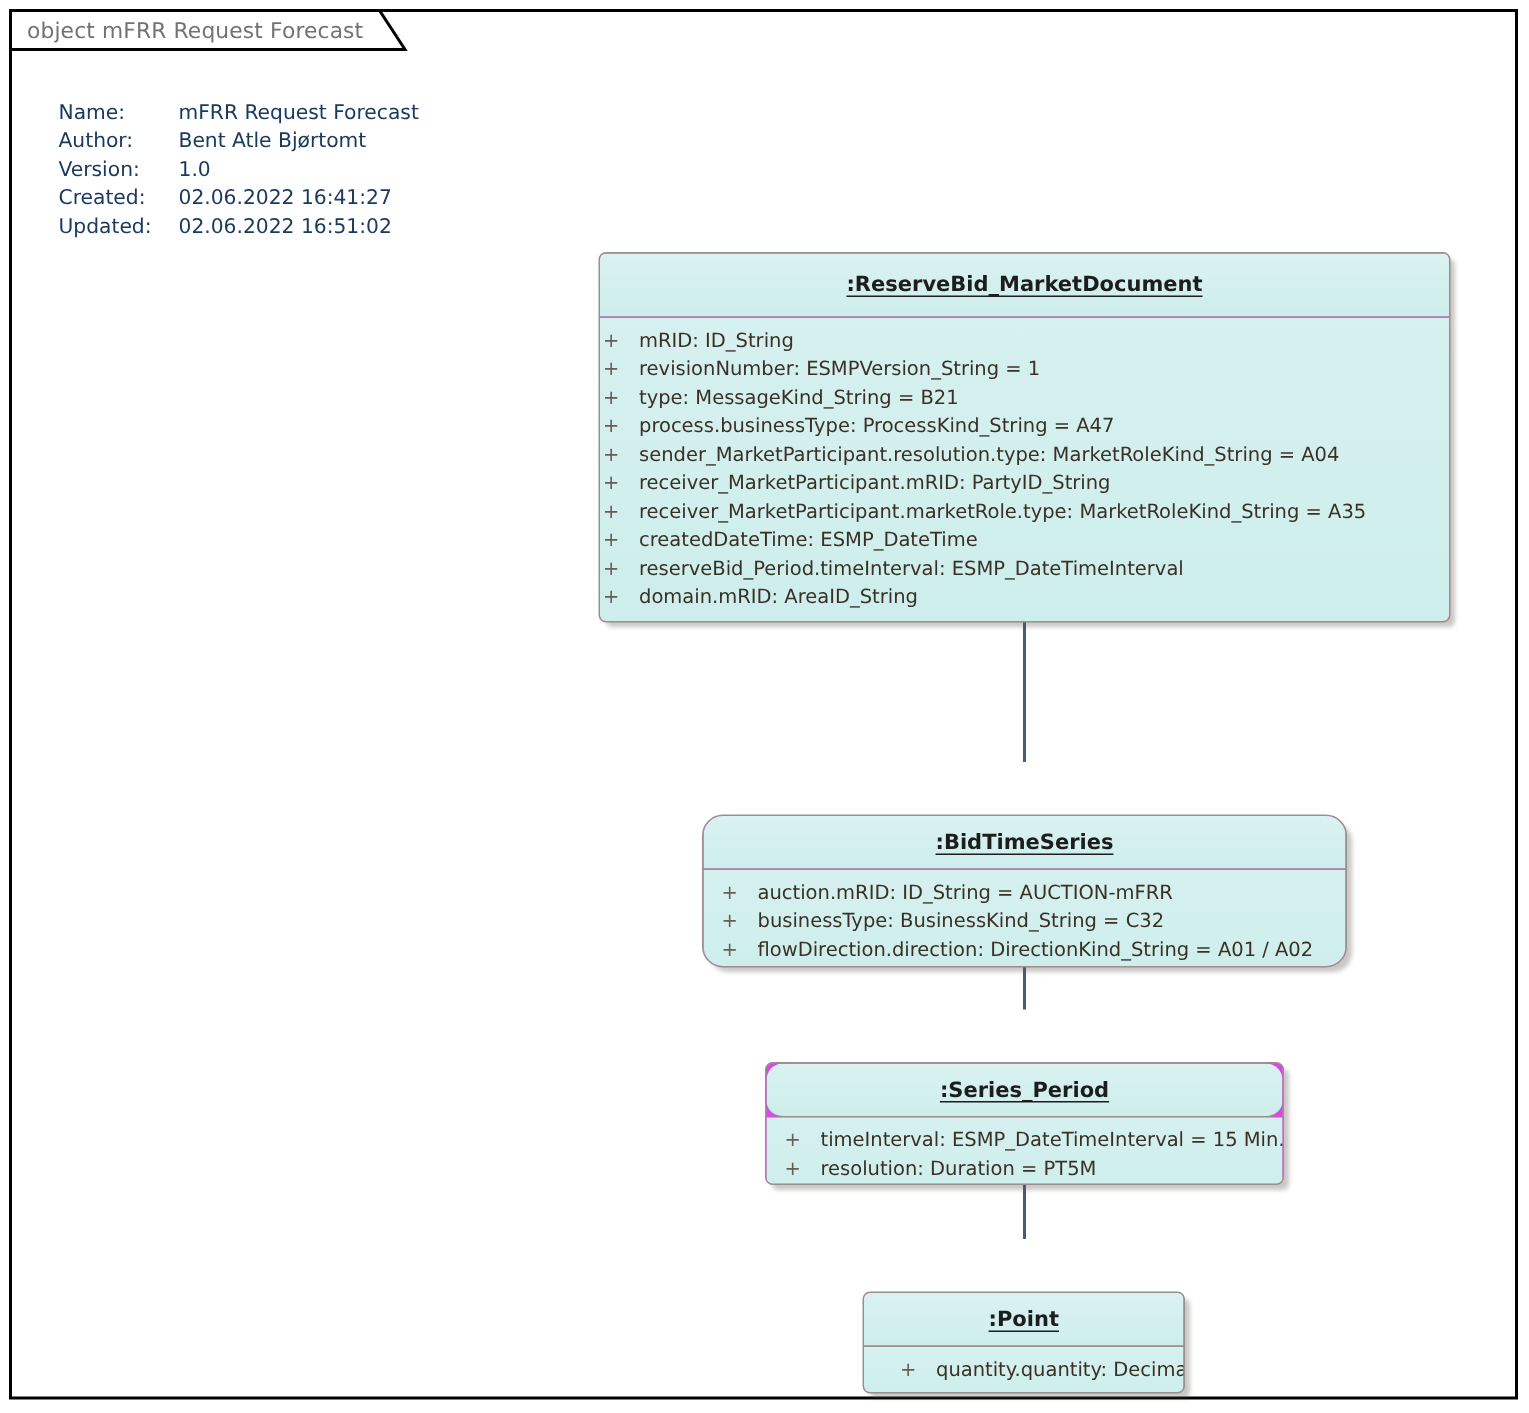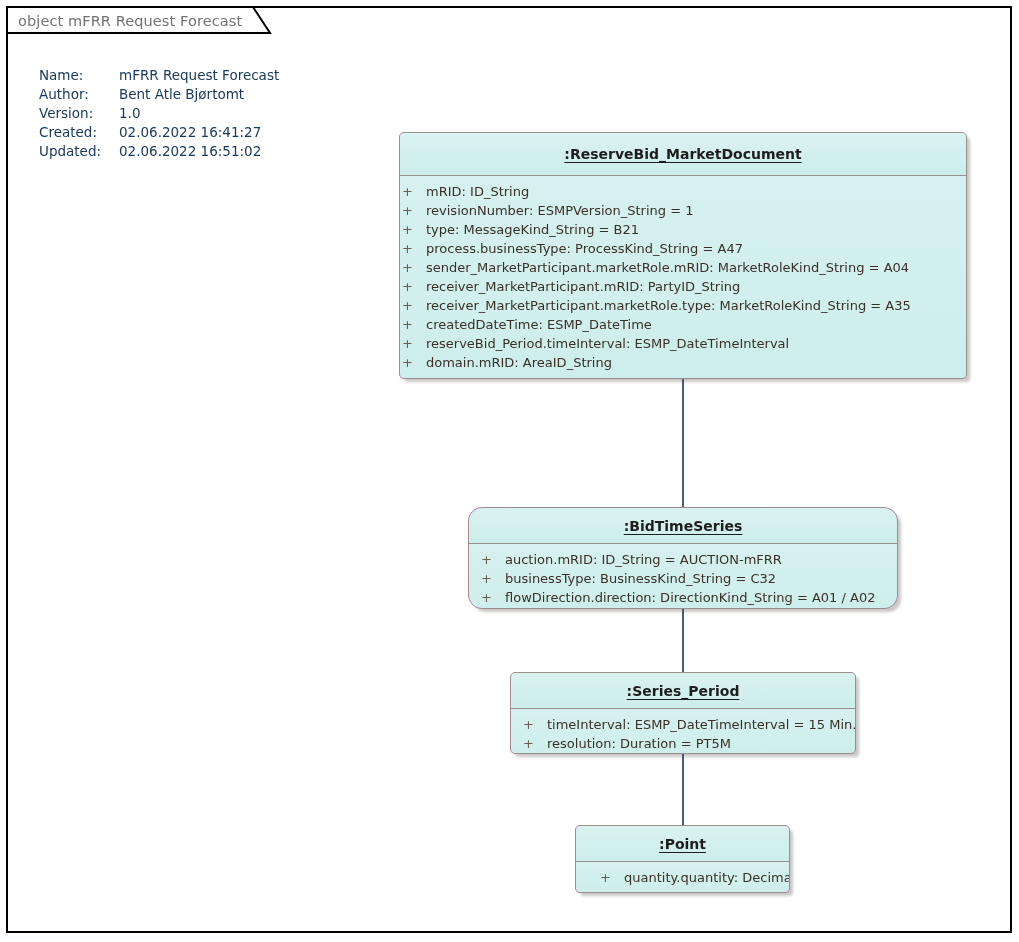--- a/index.html
+++ b/index.html
@@ -81,20 +81,21 @@
 
   
   .node {
     position: absolute;
     box-sizing: border-box;
     background: #d946ef;
     border: 1px solid #9a8f8c;
     border-radius: 5px;
     box-shadow: 4px 4px 3px -1px rgba(90, 80, 78, 0.32);
     overflow: hidden;
+    margin-top: 36px;
   }
   .node-head {
     box-sizing: border-box;
     background: linear-gradient(to bottom, #daf2f0 0%, #cdeeec 100%);
     text-align: center;
     font-size: 14px;
     font-weight: bold;
     color: #1d1d1d;
     border-bottom: 1px solid #9a8f8c;
     display: flex;
@@ -144,21 +145,21 @@
   }
   #node-bidtimeseries .node-head { height: 36px; }
   #node-bidtimeseries .attr { padding-left: 12px; }
 
   #node-seriesperiod {
     left: 510px;
     top: 672px;
     width: 346px;
     height: 82px;
   }
-  #node-seriesperiod .node-head { height: 36px; }
+  #node-seriesperiod .node-head { height: 36px; border-radius: 11px; }
   #node-seriesperiod .attr { padding-left: 12px; }
 
   #node-point {
     left: 575px;
     top: 825px;
     width: 215px;
     height: 68px;
   }
   #node-point .node-head { height: 36px; }
   #node-point .attr { padding-left: 24px; }
@@ -209,21 +210,21 @@
 
   <div class="node" id="node-reservebid">
     <div class="node-head">
       <span>:ReserveBid_MarketDocument</span>
     </div>
     <div class="node-body">
       <span class="attr"><span class="vis">+</span><span>mRID: ID_String</span></span>
       <span class="attr"><span class="vis">+</span><span>revisionNumber: ESMPVersion_String = 1</span></span>
       <span class="attr"><span class="vis">+</span><span>type: MessageKind_String = B21</span></span>
       <span class="attr"><span class="vis">+</span><span>process.businessType: ProcessKind_String = A47</span></span>
-      <span class="attr"><span class="vis">+</span><span>sender_MarketParticipant.marketRole.mRID: MarketRoleKind_String = A04</span></span>
+      <span class="attr"><span class="vis">+</span><span>sender_MarketParticipant.resolution.type: MarketRoleKind_String = A04</span></span>
       <span class="attr"><span class="vis">+</span><span>receiver_MarketParticipant.mRID: PartyID_String</span></span>
       <span class="attr"><span class="vis">+</span><span>receiver_MarketParticipant.marketRole.type: MarketRoleKind_String = A35</span></span>
       <span class="attr"><span class="vis">+</span><span>createdDateTime: ESMP_DateTime</span></span>
       <span class="attr"><span class="vis">+</span><span>reserveBid_Period.timeInterval: ESMP_DateTimeInterval</span></span>
       <span class="attr"><span class="vis">+</span><span>domain.mRID: AreaID_String</span></span>
     </div>
   </div>
 
   <div class="node" id="node-bidtimeseries">
     <div class="node-head">

